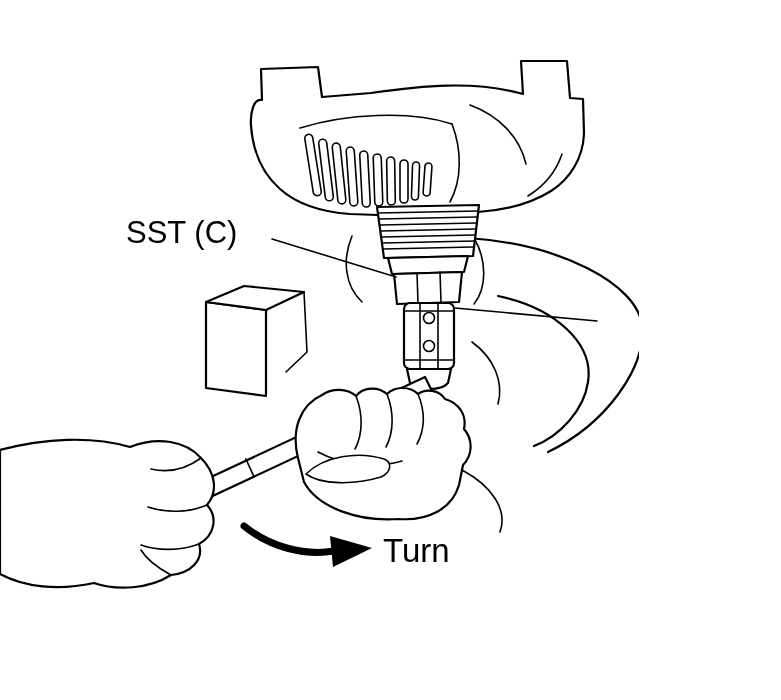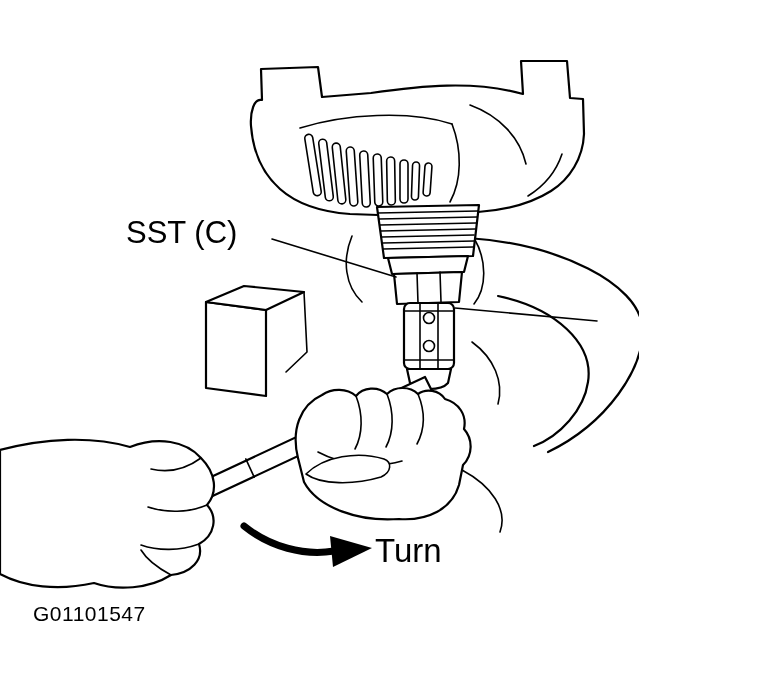--- a/index.html
+++ b/index.html
@@ -17,21 +17,21 @@
   .ln  { fill:none; stroke:var(--ink); stroke-width:2.2; stroke-linecap:round; stroke-linejoin:round; }
   .ln-thin { fill:none; stroke:var(--ink); stroke-width:1.6; stroke-linecap:round; stroke-linejoin:round; }
   .wh  { fill:var(--bg); stroke:var(--ink); stroke-width:2.2; stroke-linejoin:round; }
   .wh-thin { fill:var(--bg); stroke:var(--ink); stroke-width:1.6; stroke-linejoin:round; }
   .bk  { fill:var(--ink); stroke:none; }
   .arrow-body { fill:none; stroke:var(--ink); stroke-width:7; stroke-linecap:round; }
   
   .label { position:absolute; color:var(--ink); white-space:nowrap; line-height:1; }
   .label-sst-c   { left:126px; top:217px; font-size:31px; }
   .label-sst-a   { left:599px; top:303px; font-size:31px; }
-  .label-turn    { left:375px; top:534px; font-size:33px; }
+  .label-turn    { left:383px; top:534px; font-size:33px; }
   .label-fig-id  { left:33px;  top:603px; font-size:21px; letter-spacing:0.5px; }
 </style>
 </head>
 <body>
 
 <div class="page">
 
   <svg class="illustration" width="781" height="700" viewBox="0 0 781 700">
 
     <g>
@@ -160,15 +160,14 @@
     </g>
 
     <g>
       <path class="ln-thin" d="M 272 239 L 396 277"></path>
       <path class="ln-thin" d="M 597 321 L 455 308"></path>
     </g>
   </svg>
 
   <div class="label label-sst-c">SST (C)</div>
   <div class="label label-turn">Turn</div>
-  <div class="label label-fig-id">G01101547</div>
 
 </div>
 
 </body></html>

